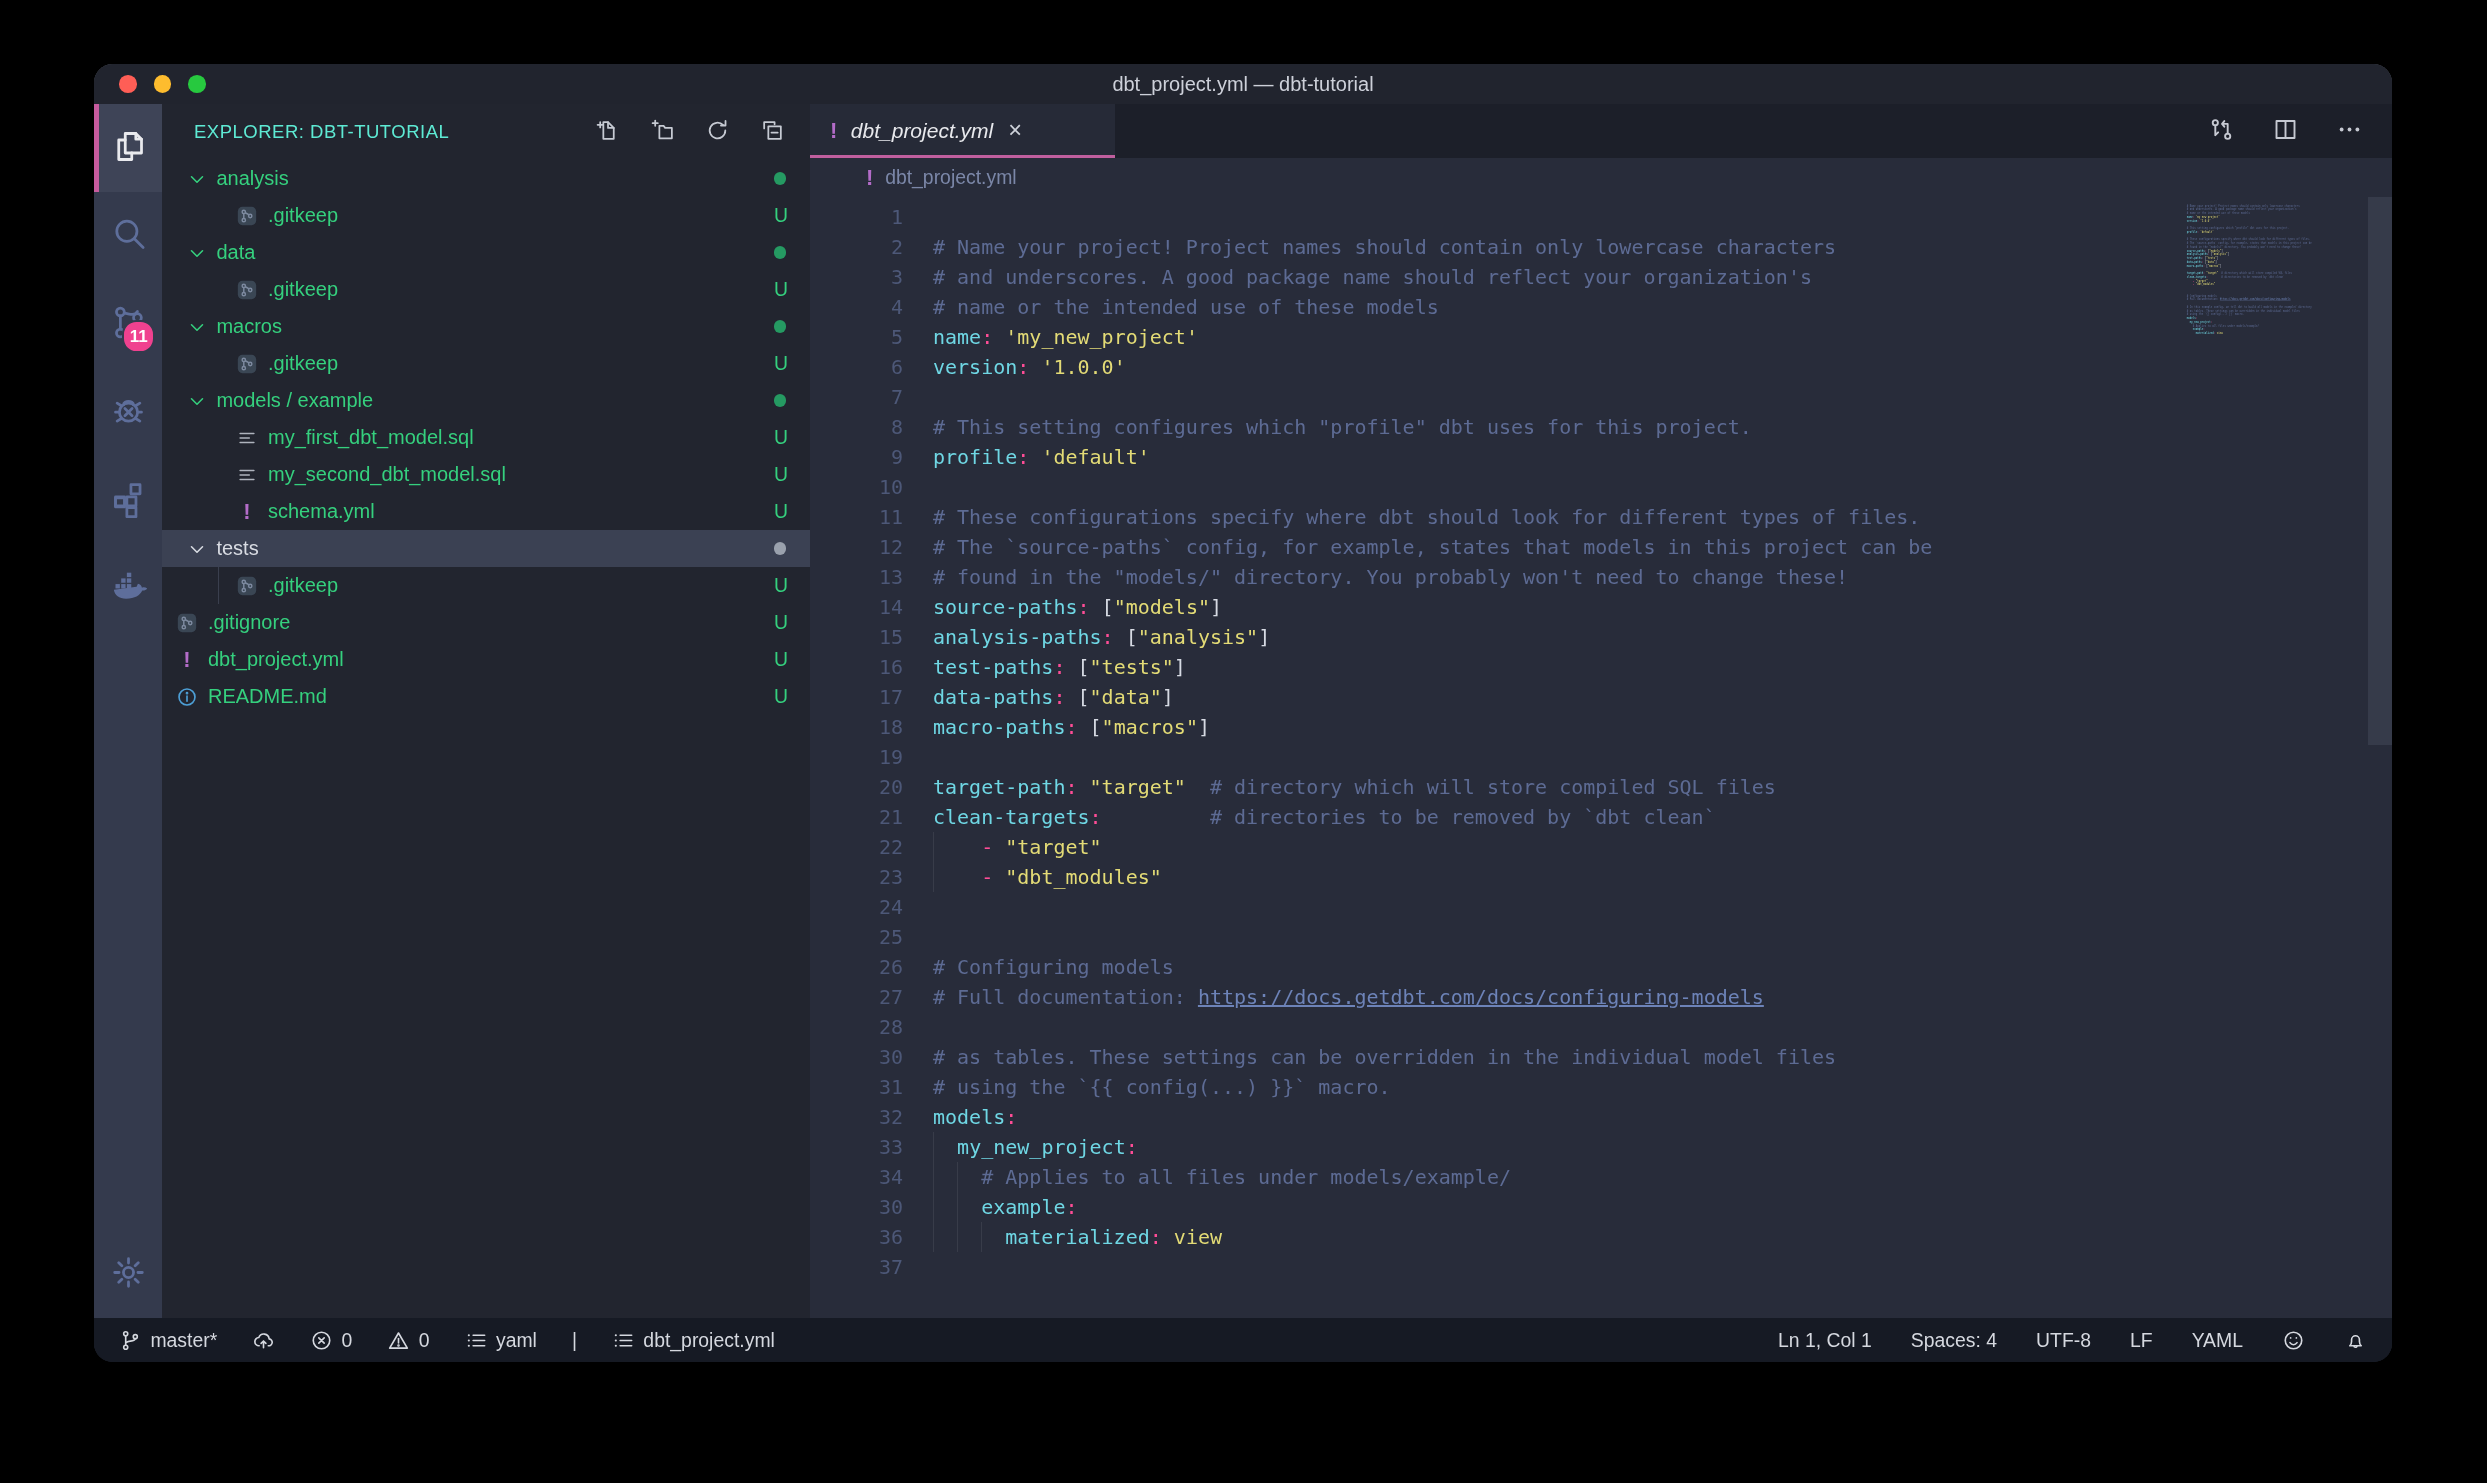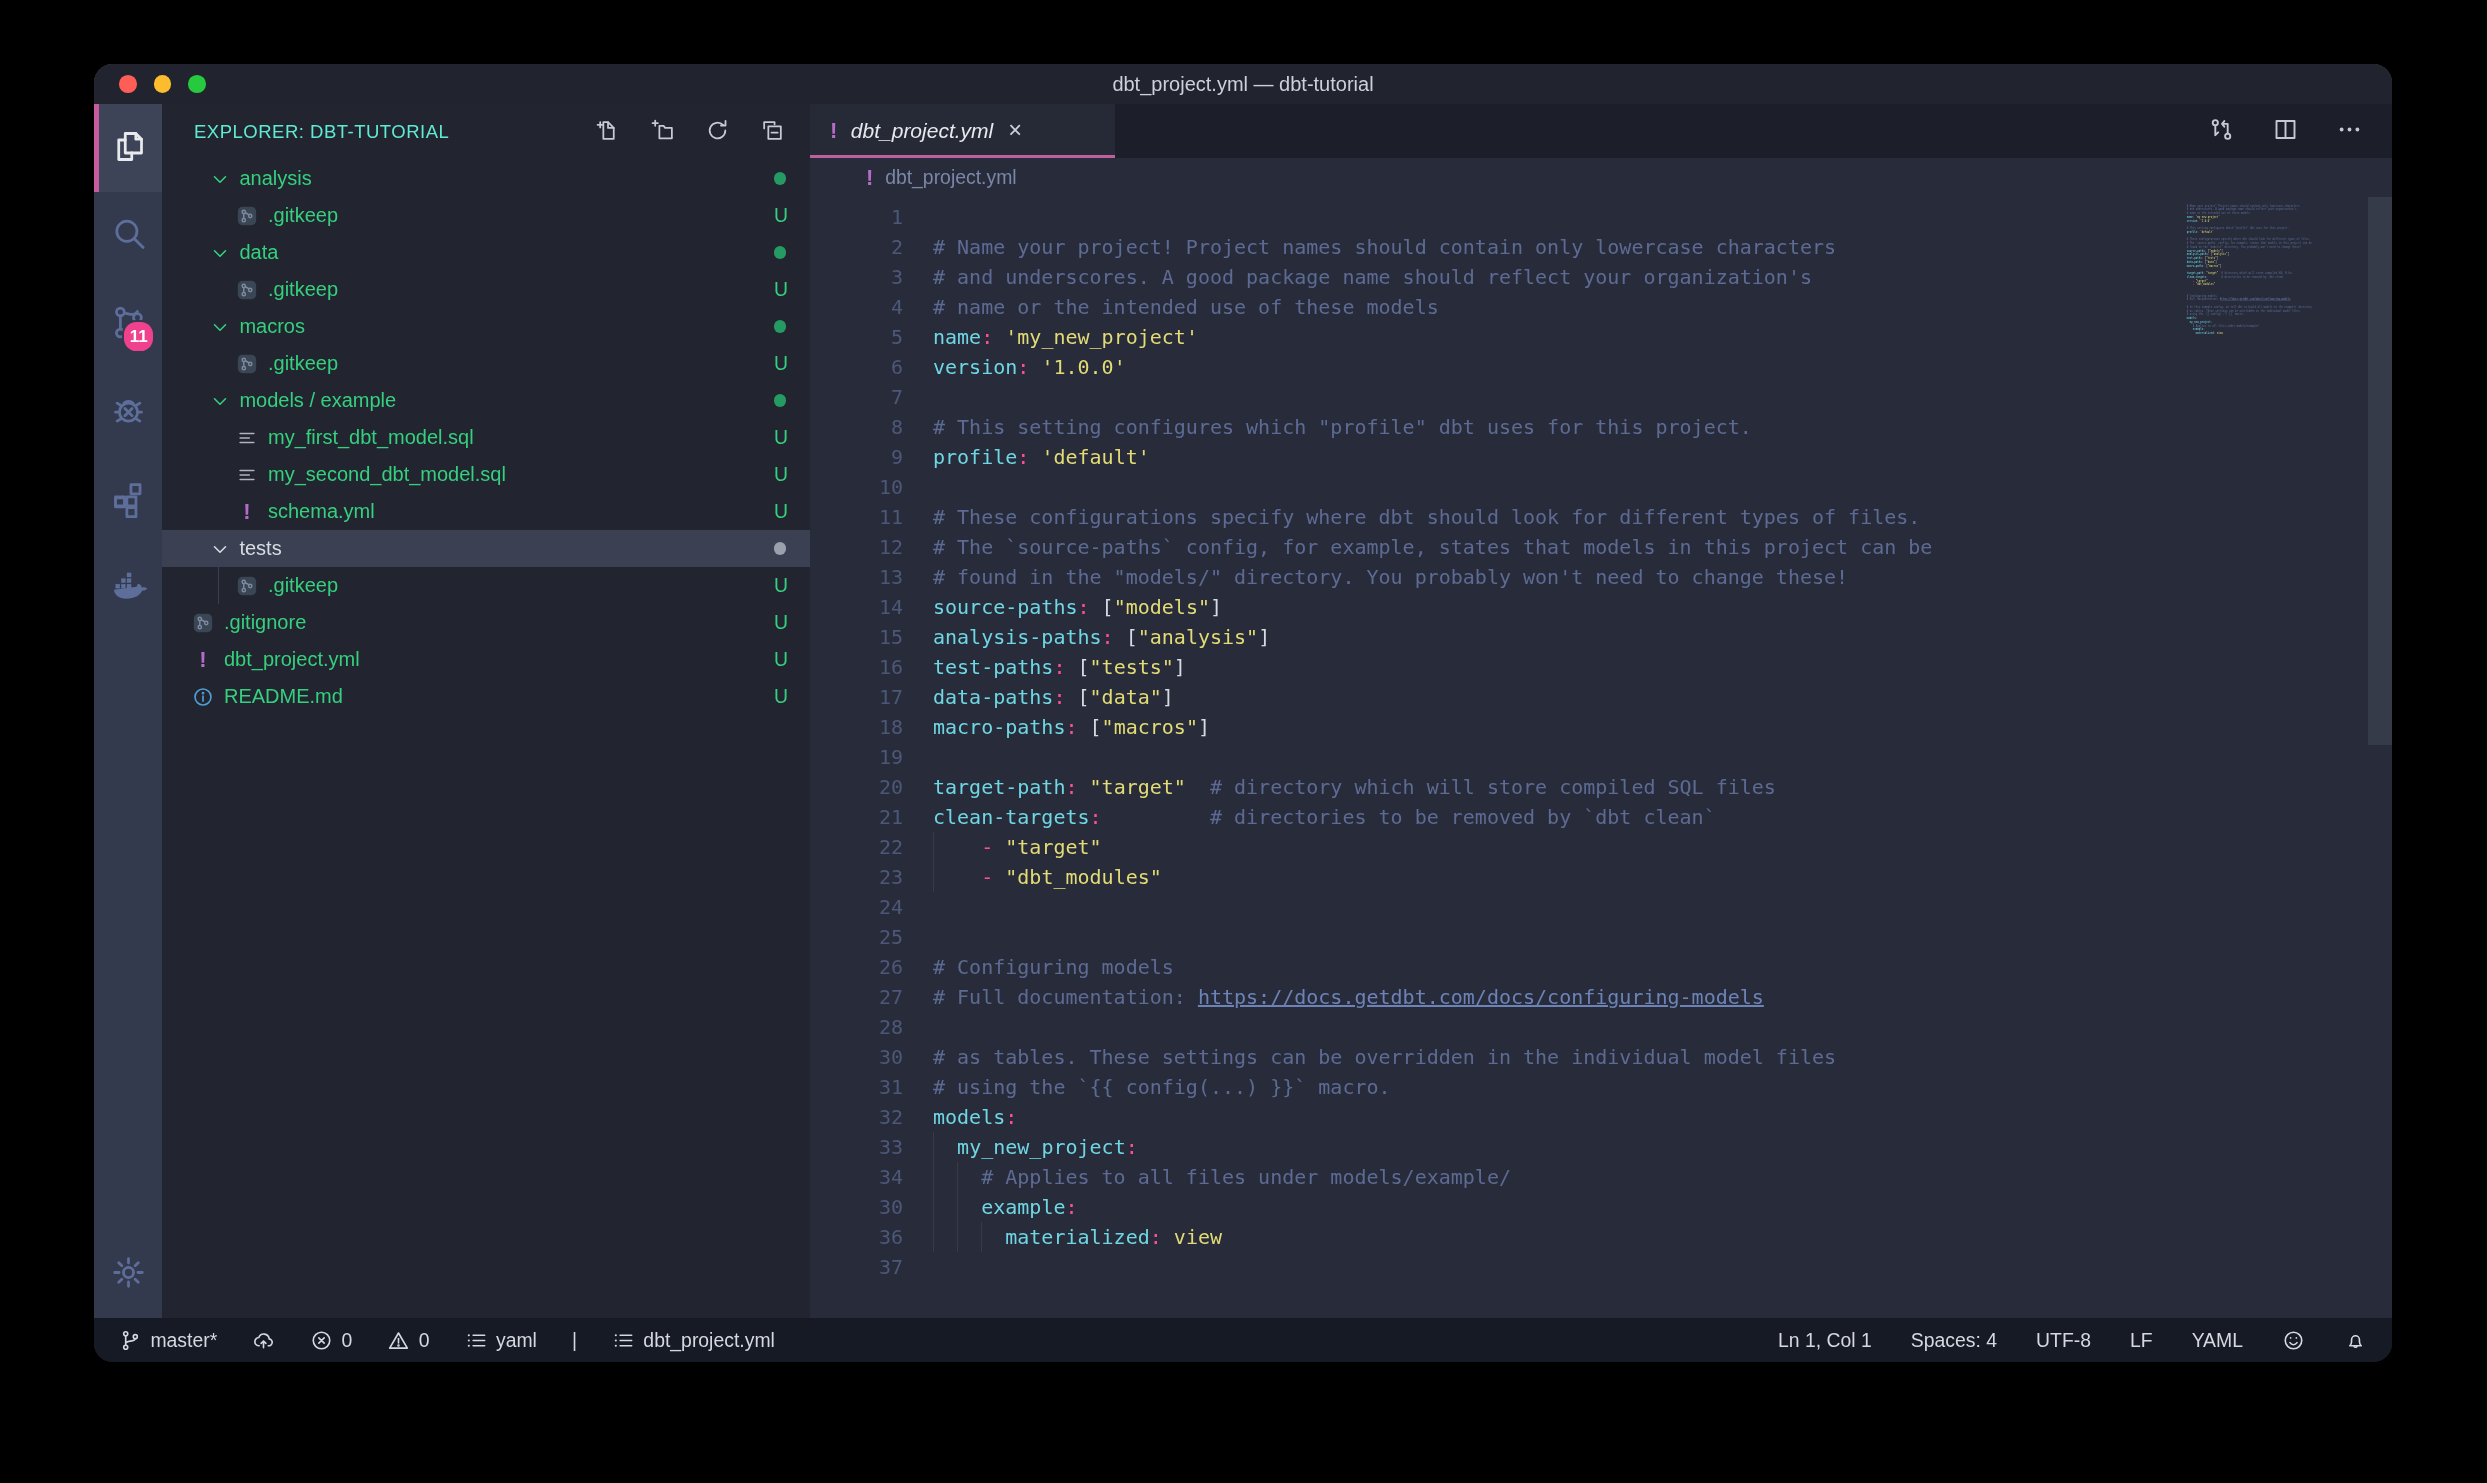--- a/index.html
+++ b/index.html
@@ -25,23 +25,23 @@
   
   .sidebar{width:648px;flex:none;background:#22252f;display:flex;flex-direction:column;min-height:0;}
   .sb-header{height:56px;flex:none;display:flex;align-items:center;padding:0 25px 0 32px;}
   .sb-title{font-size:18.5px;color:#5eead4;letter-spacing:0.5px;}
   .sb-actions{margin-left:auto;display:flex;gap:30px;color:#c6cad3;}
   .sb-actions svg{width:25px;height:25px;cursor:pointer;}
   .tree{flex:1;overflow:hidden;}
   .trow{height:37px;display:flex;align-items:center;font-size:20px;color:#35d07e;cursor:pointer;position:relative;}
   .trow.selected{background:#3b4153;color:#d9dce3;}
   .trow .chev{width:22px;height:22px;flex:none;margin-right:8.4px;color:inherit;}
-  .trow.folder{padding-left:47px;}
+  .trow.folder{padding-left:24px;}
   .trow.child{padding-left:74px;}
-  .trow.root{padding-left:30px;}
+  .trow.root{padding-left:14px;}
   .ticon{width:22px;height:22px;flex:none;margin-right:10px;display:flex;align-items:center;justify-content:center;}
   .bang{font-weight:bold;color:#b36cc8;font-size:22px;font-style:normal;}
   .badgeU{margin-left:auto;margin-right:22px;font-size:19.4px;color:#35d07e;}
   .dotbadge{margin-left:auto;margin-right:23.6px;width:12.6px;height:12.6px;border-radius:50%;background:#259a62;}
   .dotbadge.gray{background:#9aa1ad;}
   .tguide{position:absolute;left:56px;top:0;bottom:0;border-left:1.7px solid #3a3f4e;}
   
   .editor{flex:1;min-width:0;background:#282c3a;display:flex;flex-direction:column;position:relative;}
   .tabbar{height:54px;flex:none;background:#1c1f29;display:flex;align-items:stretch;}
   .tab{width:265px;flex:none;background:#262a37;display:flex;align-items:center;padding:0 20px;position:relative;cursor:pointer;}

